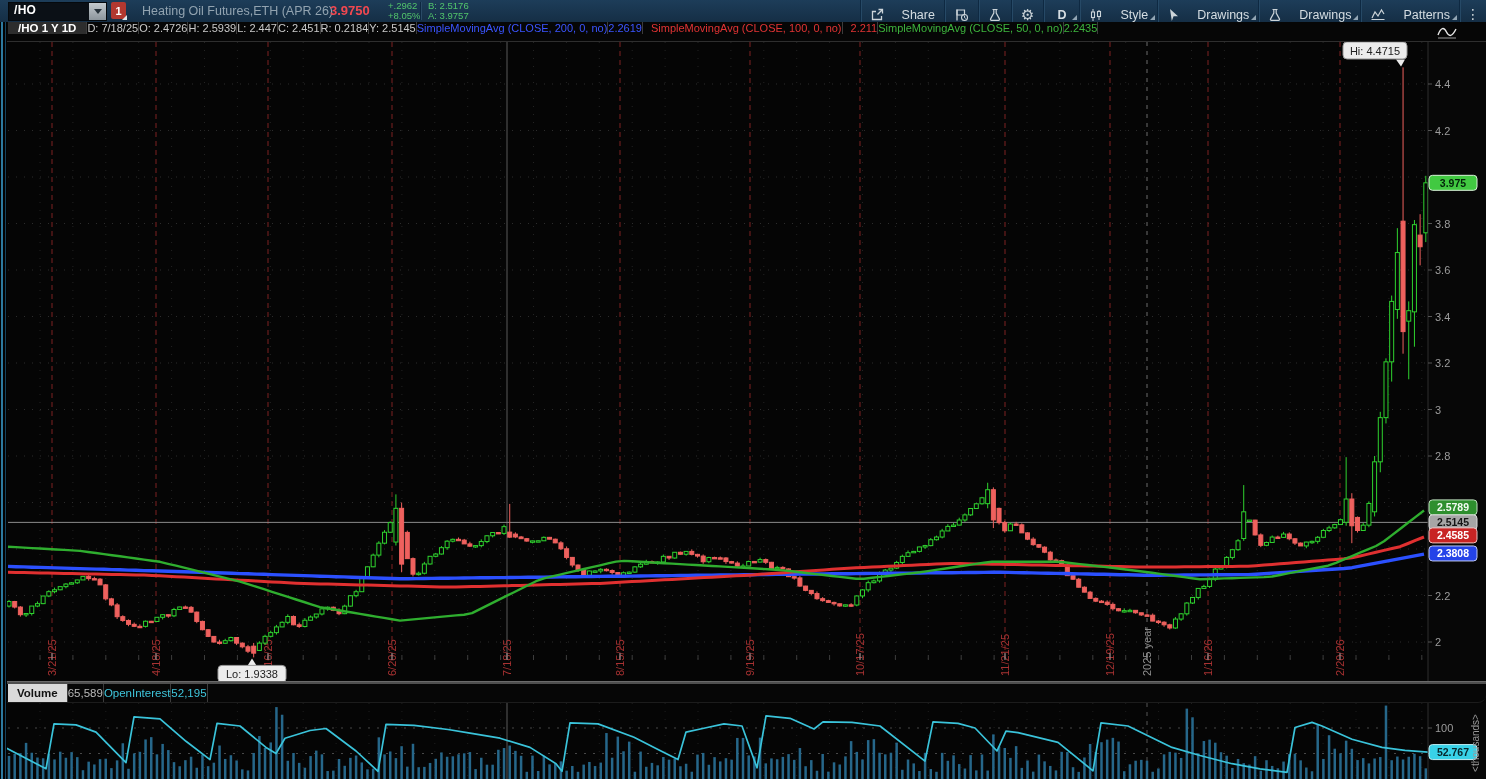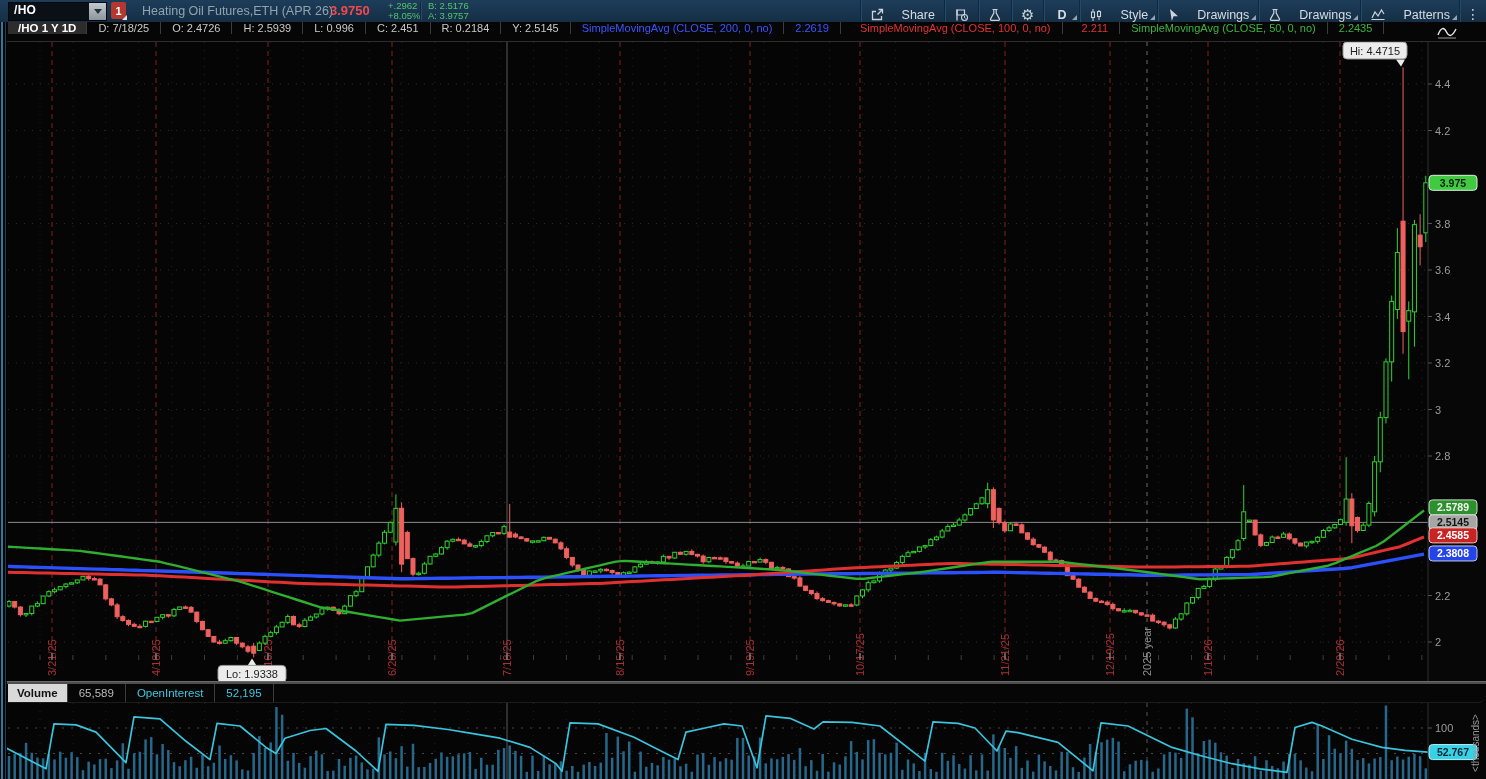--- a/index.html
+++ b/index.html
@@ -27,21 +27,21 @@
   .tb-btn{position:relative;display:flex;align-items:flex-end;gap:17px;padding:0 9px;border-left:1px solid #0e2942;
           box-shadow:inset 1px 0 0 #264966;cursor:default;white-space:nowrap;}
   .tb-btn svg{display:block;}
   .tri::after{content:"";position:absolute;right:2px;bottom:2px;border-style:solid;border-width:0 0 5px 5px;
           border-color:transparent transparent #92a5b4 transparent;}
   .gear{font-size:15px;line-height:15px;color:#ccd4d9;}
   .kebab{font-size:14px;color:#ccd4d9;padding:0 6px;}
   
   .chead{position:absolute;left:0;top:22px;width:1486px;height:20px;background:#060606;border-bottom:1px solid #2e2e2e;
          display:flex;align-items:flex-start;font-size:11px;color:#c9c9c9;padding-left:8px;box-sizing:border-box;}
-  .cell{display:flex;align-items:center;padding:0 11px;border-right:1px solid #3c3c3c;white-space:nowrap;}
+  .cell{display:flex;align-items:center;padding:0 0;border-right:1px solid #3c3c3c;white-space:nowrap;}
   .cell.chip{background:#2d2d2d;color:#fff;font-weight:bold;font-size:11.5px;padding:0 10px;}
   .c-blue{color:#3b55ff;} .c-red{color:#e23434;margin-left:8px;} .c-green{color:#3db43d;}
   .wave-btn{position:absolute;right:26px;top:2px;width:26px;height:17px;display:flex;align-items:center;justify-content:center;}
   
   #main-chart{position:absolute;left:0;top:42px;background:#050505;}
   #vol-chart{position:absolute;left:0;top:703px;background:#050505;}
   .splitter{position:absolute;left:0;top:681px;width:1486px;height:2px;background:#4e4e4e;border-top:1px solid #6a6a6a;z-index:6;}
   .vhead{position:absolute;left:0;top:683px;width:1486px;height:20px;background:#060606;display:flex;align-items:stretch;
          font-size:11.5px;color:#b9b9b9;padding-left:8px;box-sizing:border-box;border-bottom:1px solid #1c1c1c;z-index:5;border-radius:8px;}
   .vhead .chipw{background:#d9d9d9;color:#121212;font-weight:bold;display:flex;align-items:center;padding:0 9px;border-right:1px solid #3c3c3c;}
@@ -129,21 +129,21 @@
       </div>
       <div class="tb-btn kebab">⋮</div>
     </div>
   </div>
 
   <div class="chead">
     <div class="cell chip">/HO 1 Y 1D</div>
     <div class="cell">D: 7/18/25</div>
     <div class="cell">O: 2.4726</div>
     <div class="cell">H: 2.5939</div>
-    <div class="cell">L: 0.996</div>
+    <div class="cell">L: 2.447</div>
     <div class="cell">C: 2.451</div>
     <div class="cell">R: 0.2184</div>
     <div class="cell">Y: 2.5145</div>
     <div class="cell c-blue">SimpleMovingAvg (CLOSE, 200, 0, no)</div>
     <div class="cell c-blue">2.2619</div>
     <div class="cell c-red">SimpleMovingAvg (CLOSE, 100, 0, no)</div>
     <div class="cell c-red">2.211</div>
     <div class="cell c-green">SimpleMovingAvg (CLOSE, 50, 0, no)</div>
     <div class="cell c-green">2.2435</div>
     <div class="wave-btn">

